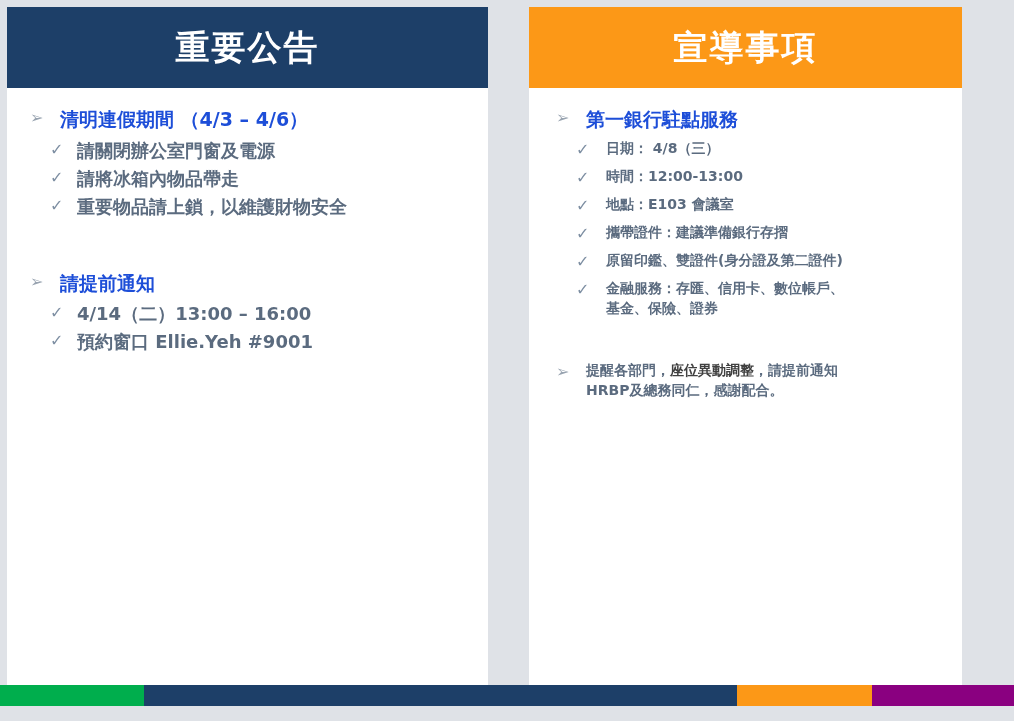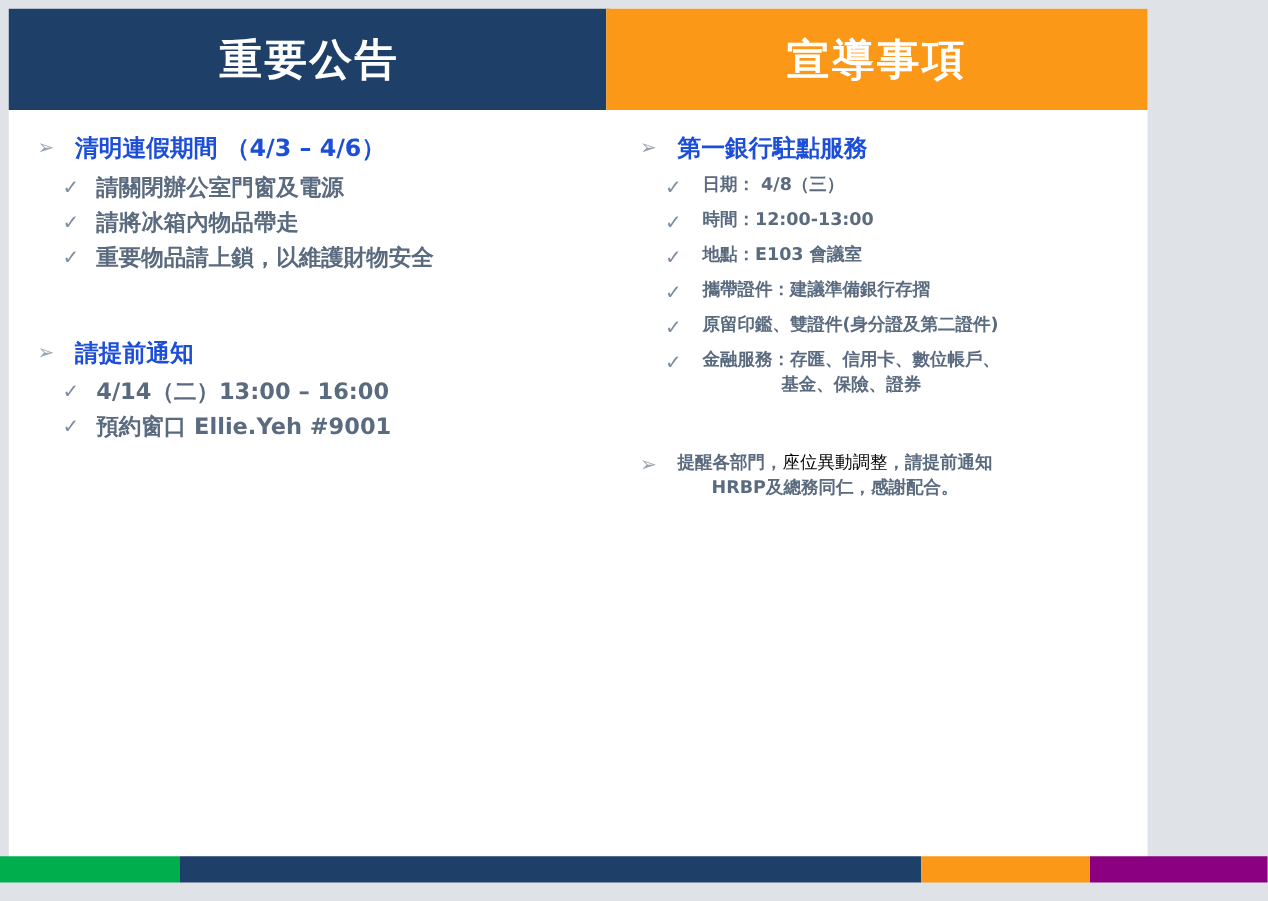--- a/index.html
+++ b/index.html
@@ -24,21 +24,21 @@
   
   .panel {
     position: absolute;
     top: 7px;
     bottom: 21px;
     background: #ffffff;
     display: flex;
     flex-direction: column;
   }
   .panel-left  { left: 7px;  width: 481px; }
-  .panel-right { left: 485px; width: 433px; }
+  .panel-right { left: 529px; width: 433px; }
 
   .panel-header {
     height: 81px;
     flex: 0 0 81px;
     display: flex;
     align-items: center;
     justify-content: center;
     color: #ffffff;
     font-size: 34px;
     font-weight: bold;
@@ -94,36 +94,36 @@
   }
   .txt.head {
     color: #1d4ed8;
     font-size: 19px;
     font-weight: bold;
   }
   .txt.plain {
     font-weight: bold;
   }
   .em-red {
-    color: #000000;
-    font-weight: normal;
+    color: #404040;
+    font-weight: bold;
     margin-top: 46px;
   }
 
   .spacer-lg { height: 48px; }
   .spacer-md { height: 38px; }
 
   
   .panel-right .txt      { font-size: 14px; }
   .panel-right .txt.head { font-size: 19px; }
   .panel-right .item.level2 { padding-left: 33px; margin-bottom: 4px; }
   .panel-right .item.level1 { padding-left: 13px; }
   .panel-right .bullet-check { width: 30px; }
 
-  .wrap-indent { display: block; text-align: center; }
+  .wrap-indent { display: block; }
 
   
   .bottombar {
     position: absolute;
     left: 0;
     right: 0;
     bottom: 15px;
     height: 21px;
     display: flex;
   }

